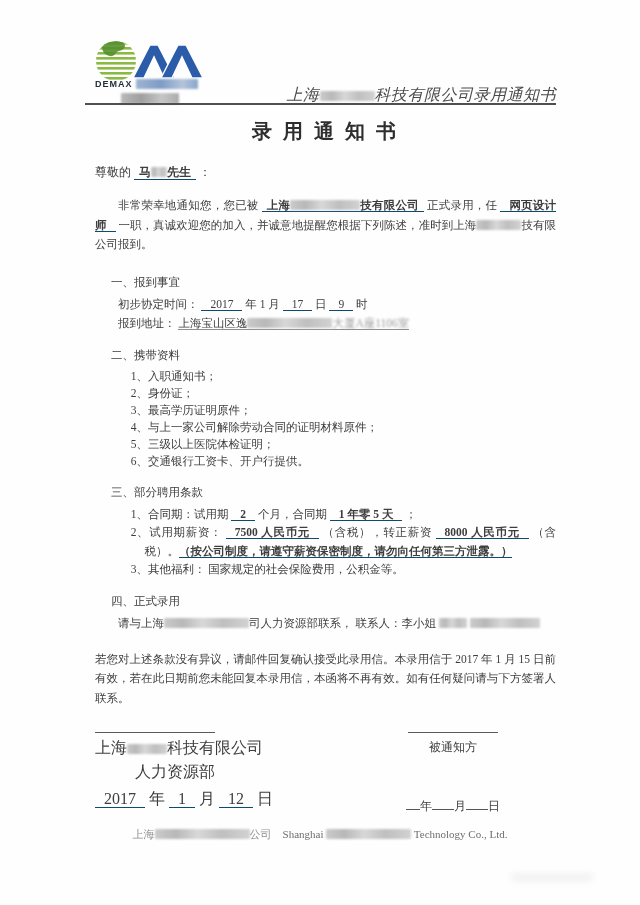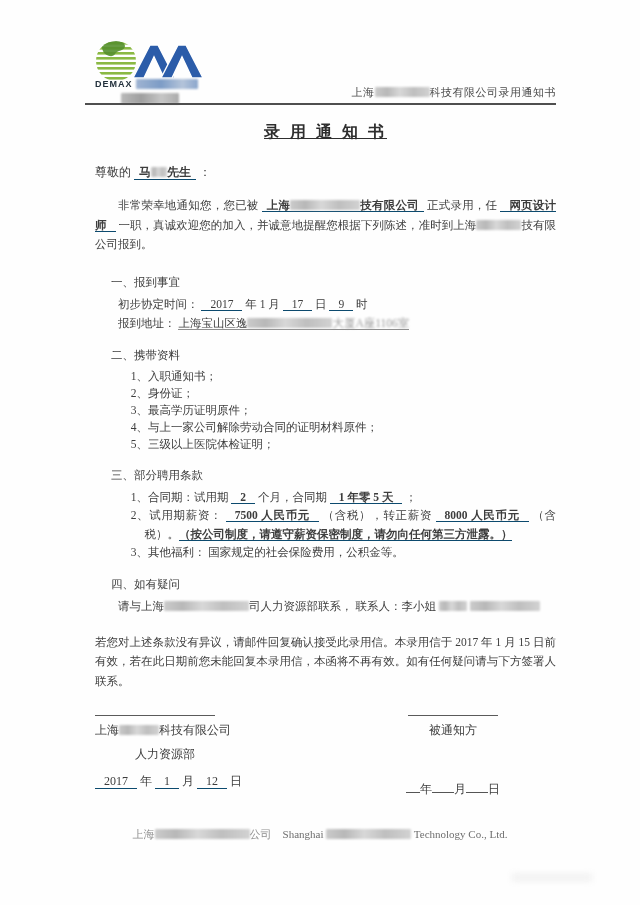--- a/index.html
+++ b/index.html
@@ -8,26 +8,26 @@
     font-family:"Liberation Serif","DejaVu Serif",serif;color:#3d3d3d;
     overflow:hidden;margin:0 auto;
   }
   
   .logo{position:absolute;left:95px;top:40px;width:130px;}
   .logo svg{display:block;}
   .logo-textline{margin-top:-3px;display:flex;align-items:flex-end;gap:3px;}
   .logo-brand{font-family:"Liberation Sans","DejaVu Sans",sans-serif;font-size:9px;font-weight:bold;
     color:#23313d;letter-spacing:1px;}
   .logo-redact{margin:2px 0 0 26px;}
-  .header-label{position:absolute;right:84px;top:85px;font-size:11px;color:#4a4a4a;letter-spacing:.5px;}
+  .header-label{position:absolute;right:84px;top:85px;font-size:16px;color:#4a4a4a;letter-spacing:.5px;font-style:italic;}
   .rule{position:absolute;left:85px;top:103px;width:471px;height:2px;background:#4f4f4f;}
   
   .doc{position:absolute;left:95px;top:114px;width:461px;font-size:11.5px;line-height:19px;}
-  .title{text-align:center;font-size:16px;font-weight:bold;color:#2e2e2e;
-    letter-spacing:3px;margin:8px 0 22px;text-decoration:underline;}
+  .title{text-align:center;font-size:20px;font-weight:bold;color:#2e2e2e;
+    letter-spacing:3px;margin:8px 0 22px;}
   .salutation{margin:0 0 14px;font-size:12px;}
   .intro{text-indent:2em;margin:0 0 18px;line-height:19.5px;text-align:justify;}
   .sec-h{margin:13px 16px 3px;color:#3b3b3b;}
   .sub{padding-left:2em;line-height:19px;}
   .list{padding-left:3.1em;line-height:17px;}
   .terms{padding-left:4.3em;text-indent:-1.2em;line-height:18.5px;text-align:justify;}
   .closing{margin-top:17px;line-height:19.5px;text-align:justify;}
   
   .u{border-bottom:1px solid #0c4a6e;}
   .ul{border-bottom:1px solid #8f8f8f;}
@@ -38,21 +38,21 @@
   .rd{display:inline-block;height:10px;border-radius:1px;vertical-align:-1px;
     background:linear-gradient(90deg,#cbcbcb 0%,#b8b8b8 22%,#d8d8d8 45%,#bfbfbf 70%,#d2d2d2 100%);
     filter:blur(1.2px);}
   .rd-blue{background:linear-gradient(90deg,#9fb4d2,#7d9cc6 40%,#b4c4da 75%,#8aa6cc);}
   .rd-gray{background:linear-gradient(90deg,#b9b9b9,#9f9f9f 35%,#c6c6c6 70%,#ababab);}
   .w16{width:16px}.w28{width:28px}.w40{width:40px}.w45{width:45px}.w55{width:55px}
   .w58{width:58px;height:11px}.w62{width:62px}.w70{width:70px}.w85{width:85px}.w95{width:95px}
   .bt{color:#9b9b9b;filter:blur(1.1px);}
   
   .sig-row{display:flex;justify-content:space-between;margin-top:24px;padding-right:48px;}
-  .sig-left{width:200px;font-size:12px;font-family:Liberation Serif, serif;}
+  .sig-left{width:200px;font-size:16px;font-family:Liberation Serif, serif;}
   .sig-right{width:110px;font-size:12px;text-align:center;}
   .overline{border-top:1.3px solid #5a5a5a;margin-bottom:5px;}
   .ol-l{width:120px;}
   .ol-r{width:90px;margin:0 auto 5px;}
   .sig-dept{padding-left:40px;margin-top:5px;}
   .sig-date{margin-top:8px;}
   .blank{display:inline-block;width:22px;height:11px;border-bottom:1px solid #555;}
   .blank-s{width:14px;}
   
   .footer{position:absolute;left:0;top:827px;width:100%;text-align:center;font-size:11px;color:#8f8f8f;}
@@ -128,39 +128,40 @@
       <span>报到地址：</span>
       <span class="ul"><span>上海宝山区逸</span><span class="rd w85"></span><span class="bt">大厦A座1106室</span></span>
     </div>
 
     <div class="sec-h">二、携带资料</div>
     <div class="list">1、入职通知书；</div>
     <div class="list">2、身份证；</div>
     <div class="list">3、最高学历证明原件；</div>
     <div class="list">4、与上一家公司解除劳动合同的证明材料原件；</div>
     <div class="list">5、三级以上医院体检证明；</div>
+    <div class="list">6、交通银行工资卡、开户行提供。</div>
 
     <div class="sec-h">三、部分聘用条款</div>
     <div class="terms">
       <span>1、合同期：试用期</span>
       <span class="u b padw">2</span>
       <span>个月，合同期</span>
       <span class="u b padw">1 年零 5 天</span>
       <span>；</span>
     </div>
     <div class="terms">
       <span>2、试用期薪资：</span>
       <span class="u b padw">7500 人民币元</span>
       <span>（含税），转正薪资</span>
       <span class="u b padw">8000 人民币元</span>
       <span>（含税）。</span><span class="u b">（按公司制度，请遵守薪资保密制度，请勿向任何第三方泄露。）</span>
     </div>
     <div class="terms">3、其他福利： 国家规定的社会保险费用，公积金等。</div>
 
-    <div class="sec-h">四、如有疑问</div>
+    <div class="sec-h">四、正式录用</div>
     <div class="sub">
       <span>请与上海</span><span class="rd w85"></span><span>司人力资源部联系， 联系人：李小姐</span>
       <span class="rd w28"></span>
       <span class="rd w70"></span>
     </div>
 
     <p class="closing">若您对上述条款没有异议，请邮件回复确认接受此录用信。本录用信于 2017 年 1 月 15 日前有效，若在此日期前您未能回复本录用信，本函将不再有效。如有任何疑问请与下方签署人联系。</p>
 
     <div class="sig-row">
       <div class="sig-left">

